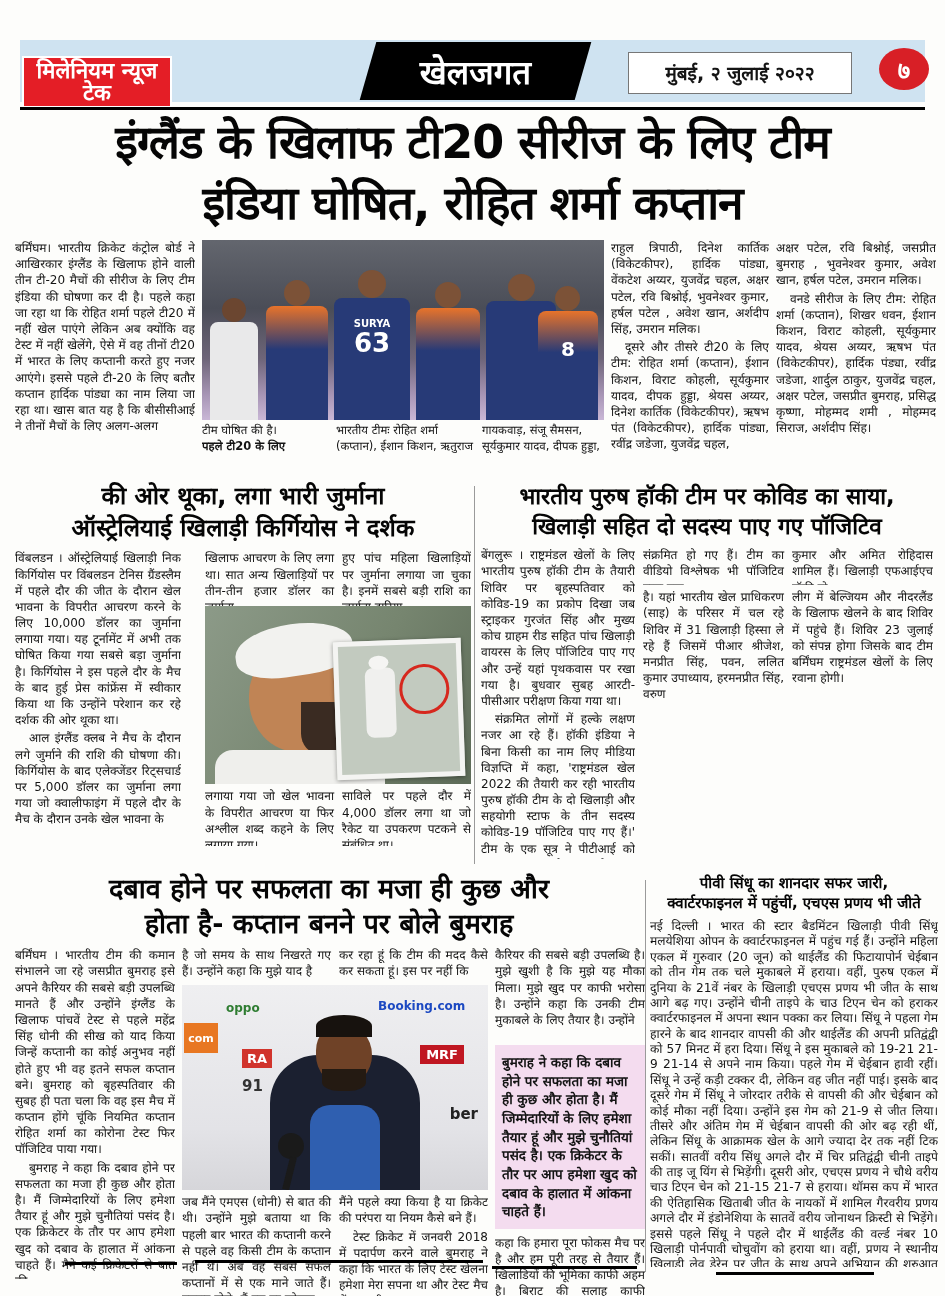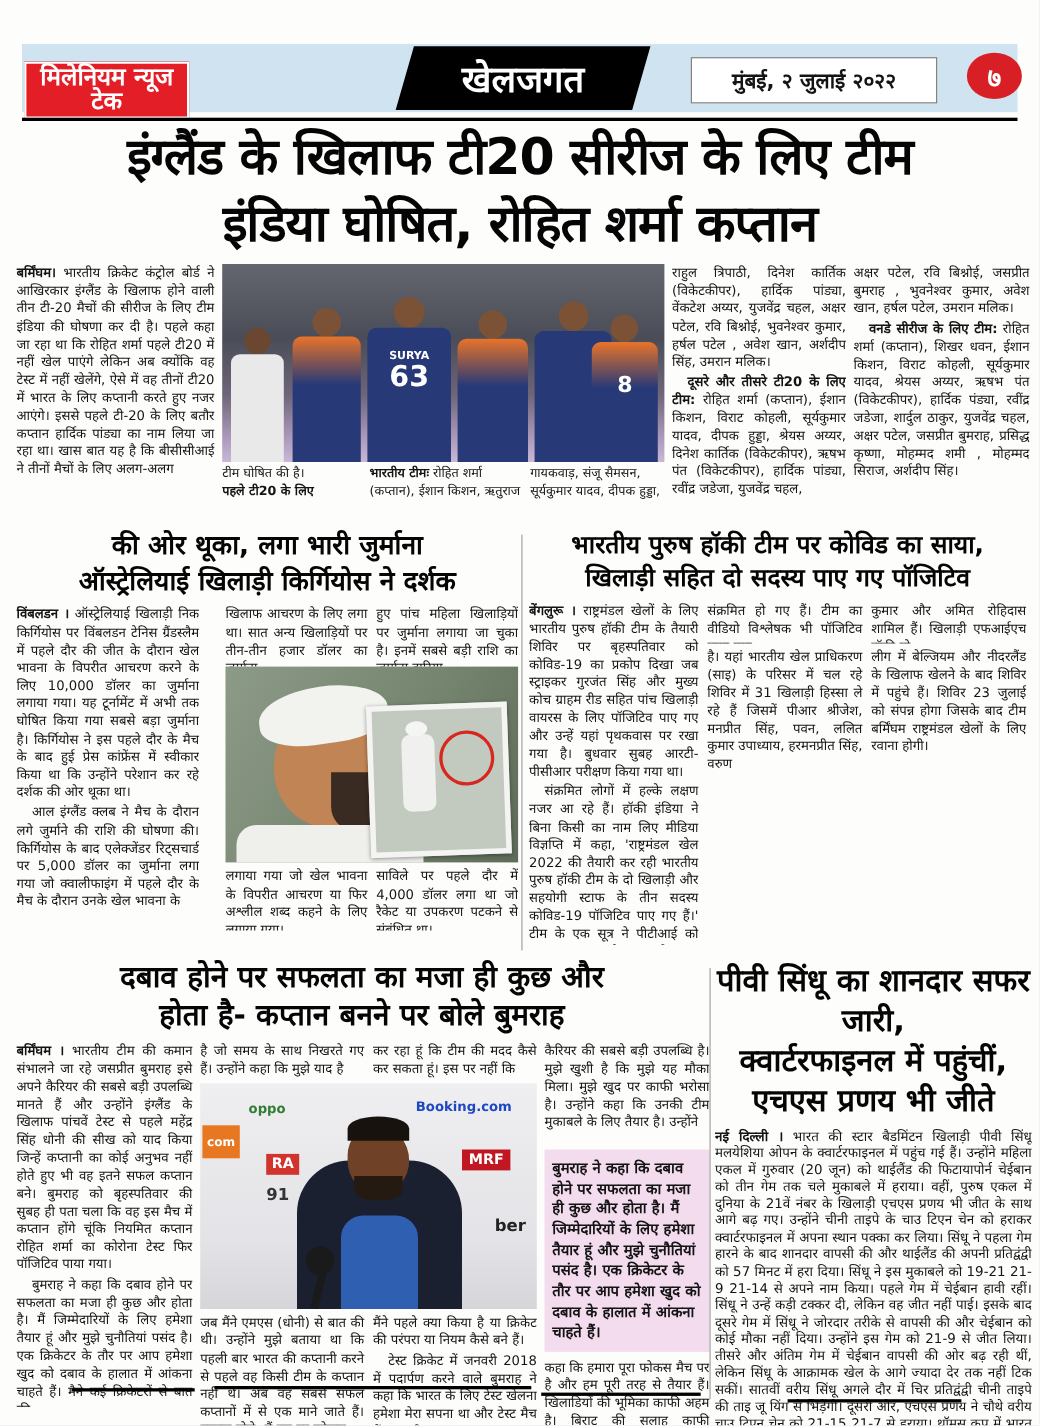--- a/index.html
+++ b/index.html
@@ -19,38 +19,38 @@
             display:flex;align-items:center;justify-content:center;color:#fff;font-weight:bold;font-size:24px;}
   .top-rule{position:absolute;left:20px;top:107px;width:905px;height:3px;background:#000;}
   
   .lead-headline{position:absolute;left:0;top:112px;width:945px;text-align:center;font-weight:bold;
             font-size:46px;line-height:1.32;color:#050505;letter-spacing:-1px;}
   .sub-headline{font-weight:bold;text-align:center;color:#050505;}
   
   .btxt{font-size:12px;line-height:1.35;text-align:justify;overflow:hidden;}
   .btxt p{margin:0 0 2px 0;text-indent:14px;}
   .btxt p.noind{text-indent:0;}
-  b{font-weight:bold;}
+  b{font-weight:normal;}
   
   .lead-body{position:absolute;left:15px;top:240px;width:918px;height:238px;display:grid;
              grid-template-columns:180px 402px 158px 160px;column-gap:7px;}
   .lead-mid{display:flex;flex-direction:column;}
   .caption-row{margin-top:3px;display:grid;grid-template-columns:126px 138px 1fr;column-gap:8px;
                font-size:11.5px;line-height:1.35;overflow:hidden;height:46px;}
   
   .art2{position:absolute;left:15px;top:481px;width:456px;height:388px;}
   .art3{position:absolute;left:481px;top:481px;width:452px;height:390px;}
   .art4{position:absolute;left:15px;top:871px;width:628px;height:420px;}
   .art5{position:absolute;left:650px;top:874px;width:288px;height:418px;}
   .vdiv{position:absolute;width:1px;background:#9a9a9a;}
   .endrule{position:absolute;height:3px;background:#000;}
   .art2 .sub-headline{font-size:24px;line-height:1.32;}
   .art3 .sub-headline{font-size:22.5px;line-height:1.34;}
   .art4 .sub-headline{font-size:27px;line-height:1.3;}
-  .art5 .sub-headline{font-size:28px;line-height:1.3;}
+  .art5 .sub-headline{font-size:15px;line-height:1.3;}
   .art2-body{display:grid;grid-template-columns:166px 1fr;column-gap:24px;margin-top:6px;}
   .art3-body{display:grid;grid-template-columns:154px 1fr;column-gap:8px;margin-top:6px;}
   .art4-body{display:grid;grid-template-columns:160px 306px 150px;column-gap:7px;margin-top:6px;}
   .two-col{display:grid;grid-template-columns:1fr 1fr;column-gap:8px;}
   
   .photo{position:relative;overflow:hidden;}
   .cricket{height:180px;background:linear-gradient(180deg,#63666e 0%,#4a4d57 38%,#6e6579 66%,#a795b5 86%,#c9b7d6 100%);}
   .player{position:absolute;}
   .head{position:absolute;border-radius:50%;background:#7c5237;}
   .torso{position:absolute;background:#273a77;border-radius:8px 8px 0 0;}

